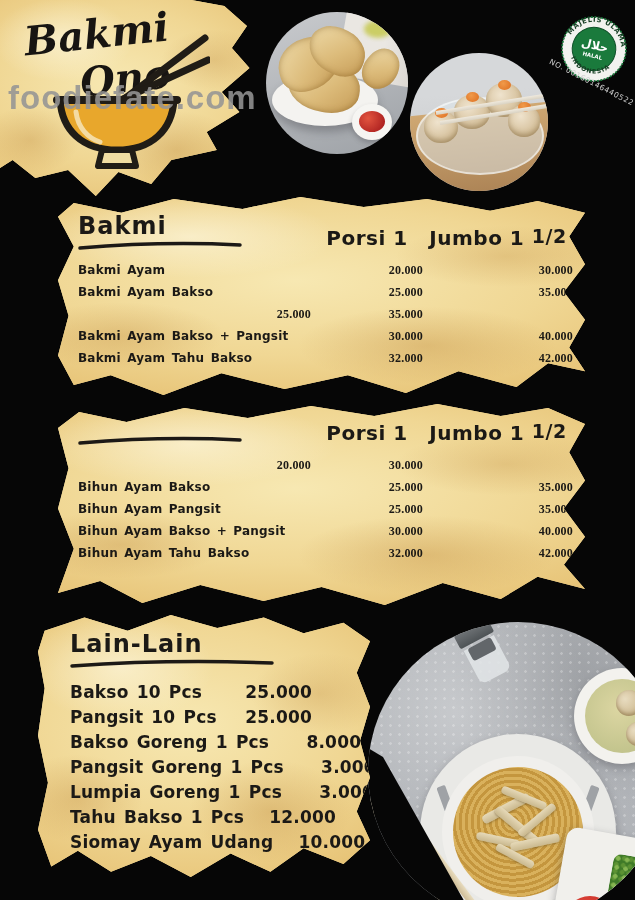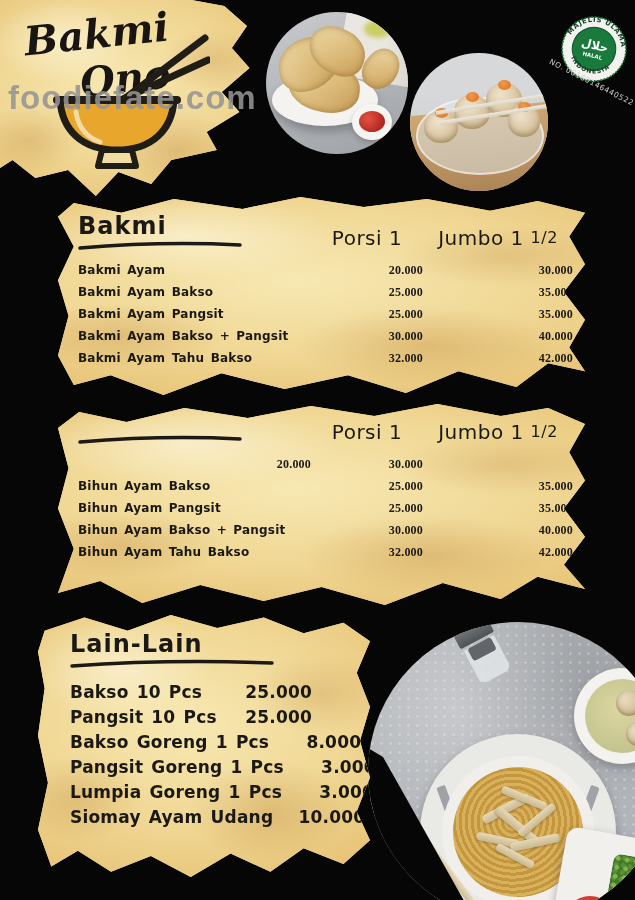--- a/index.html
+++ b/index.html
@@ -27,22 +27,22 @@
 
   .panel-lain{left:38px;top:615px;width:332px;height:262px;z-index:3;
     clip-path:polygon(2% 6%,14% 1%,27% 6%,40% 0%,54% 5%,68% 1%,80% 7%,92% 3%,100% 10%,96% 22%,100% 35%,97% 48%,100% 62%,96% 75%,100% 86%,92% 95%,80% 89%,70% 98%,58% 91%,46% 100%,34% 92%,22% 98%,12% 90%,4% 96%,0% 82%,3% 64%,0% 46%,2% 28%,0% 14%);}
 
   .panel-inner{padding:16px 12px 0 20px;}
   .menu-grid{display:grid;grid-template-columns:1fr 112px 150px;align-items:end;}
   .lain-grid{display:grid;grid-template-columns:1fr 92px;padding-right:46px;}
 
   .section-title{font-size:24px;font-weight:bold;letter-spacing:1px;line-height:26px;}
   .title-underline{display:block;margin-top:1px;}
-  .col-header{font-size:20px;font-weight:normal;text-align:center;white-space:nowrap;letter-spacing:.5px;}
-  .frac{font-size:16px;vertical-align:2px;}
+  .col-header{font-size:20px;font-weight:bold;text-align:center;white-space:nowrap;letter-spacing:.5px;}
+  .frac{font-size:19px;vertical-align:2px;}
   .rows{margin-top:9px;}
   .menu-row{font-weight:bold;font-size:12px;line-height:22px;letter-spacing:.2px;word-spacing:2px;}
   .lain .menu-row{font-size:17px;line-height:25px;}
   .item-name{text-align:left;white-space:nowrap;}
   .price{text-align:right;font-family:Liberation Serif, serif;}
   .price-right{text-align:right;}
 
   
   .brand-line{position:absolute;font-family:"DejaVu Serif",serif;font-style:italic;font-weight:bold;
               font-size:40px;color:#181512;transform:rotate(-6deg);z-index:3;line-height:1;}
@@ -219,21 +219,20 @@
           <span class="item-name">Bakmi Ayam</span>
           <span class="price">20.000</span>
           <span class="price">30.000</span>
         </div>
         <div class="menu-grid menu-row">
           <span class="item-name">Bakmi Ayam Bakso</span>
           <span class="price">25.000</span>
           <span class="price">35.000</span>
         </div>
         <div class="menu-grid menu-row">
-          <span class="item-name">Bakmi Ayam Pangsit</span>
           <span class="price">25.000</span>
           <span class="price">35.000</span>
         </div>
         <div class="menu-grid menu-row">
           <span class="item-name">Bakmi Ayam Bakso + Pangsit</span>
           <span class="price">30.000</span>
           <span class="price">40.000</span>
         </div>
         <div class="menu-grid menu-row">
           <span class="item-name">Bakmi Ayam Tahu Bakso</span>
@@ -308,20 +307,24 @@
           <span class="item-name">Bakso Goreng 1 Pcs</span>
           <span class="price-right">8.000</span>
         </div>
         <div class="lain-grid menu-row">
           <span class="item-name">Pangsit Goreng 1 Pcs</span>
           <span class="price-right">3.000</span>
         </div>
         <div class="lain-grid menu-row">
           <span class="item-name">Lumpia Goreng 1 Pcs</span>
           <span class="price-right">3.000</span>
+        </div>
+        <div class="lain-grid menu-row">
+          <span class="item-name">Tahu Bakso 1 Pcs</span>
+          <span class="price-right">12.000</span>
         </div>
         <div class="lain-grid menu-row">
           <span class="item-name">Siomay Ayam Udang</span>
           <span class="price-right">10.000</span>
         </div>
       </div>
     </div>
   </div>
 
   <div class="photo photoB">

